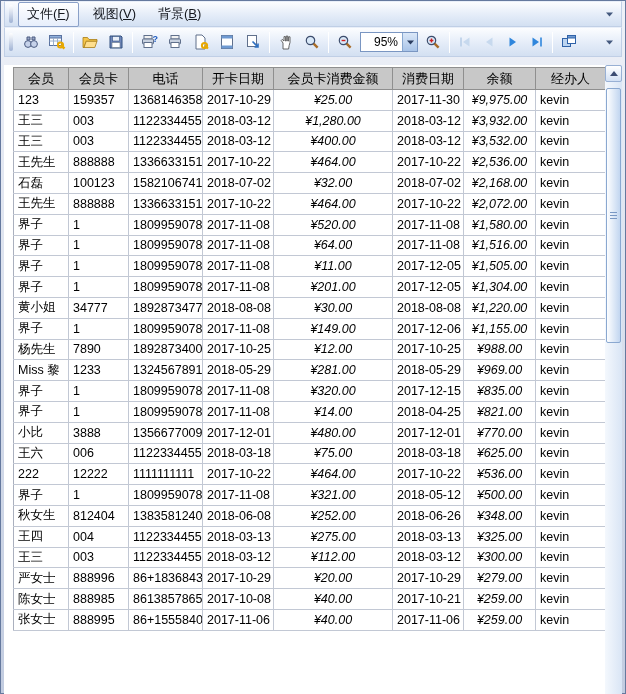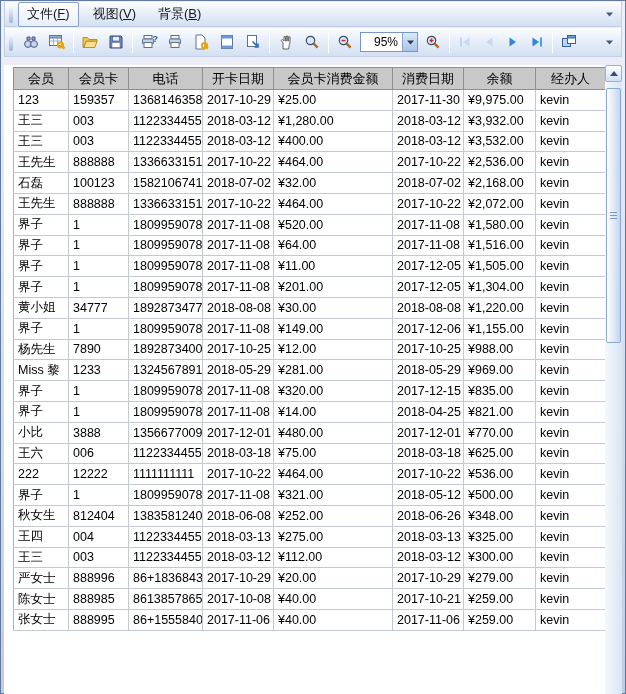--- a/index.html
+++ b/index.html
@@ -48,21 +48,21 @@
   .content { position:relative; height:688px; margin:8px 3px; background:#fff; }
   .table-viewport { position:absolute; left:0; top:0; right:17px; bottom:17px;
                     overflow:hidden; background:#fff; padding:2px 0 0 9px; }
   table { border-collapse:collapse; table-layout:fixed; width:592px; }
   th { height:22px; background:#c8c8c8; font-size:13px; font-weight:normal; color:#000;
        border:1px solid #8f8f8f; border-left:1px solid #e6e6e6; text-align:center; }
   th:first-child { border-left:1px solid #8f8f8f; }
   td { height:20.8px; font-size:12.5px; color:#000; padding:0 4px; white-space:nowrap;
        overflow:hidden; border-right:1px solid #c2c8d4; border-bottom:1px solid #c2c8d4; }
   td:first-child { border-left:1px solid #aab0be; }
-  td.r { text-align:left; }
+  td.r { text-align:center;font-style:italic; }
 
   
   .vscroll { position:absolute; right:0; top:0; bottom:17px; width:17px;
              background:linear-gradient(90deg,#f4f8fd,#d9e5f5); }
   .hscroll { position:absolute; left:0; right:17px; bottom:0; height:17px;
              background:linear-gradient(#f4f8fd,#d9e5f5); display:flex; }
   .corner { position:absolute; right:0; bottom:0; width:17px; height:17px; background:#e6edf8; }
   .sbtn { width:17px; height:17px; border:1px solid #98b0d4; border-radius:2px;
           background:linear-gradient(#ffffff,#d2e0f4);
           display:flex; align-items:center; justify-content:center; flex:0 0 auto; }

